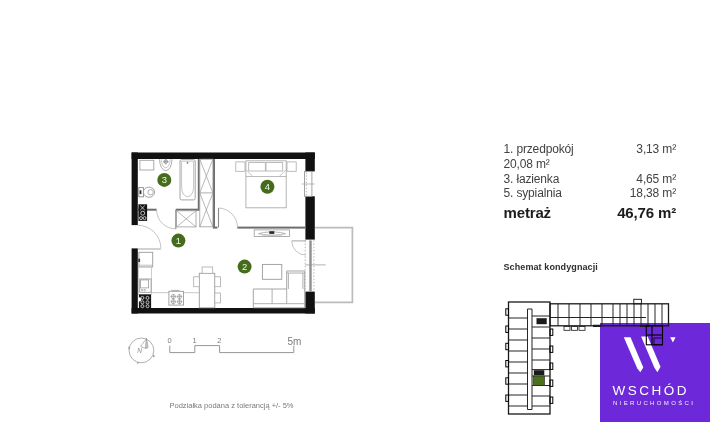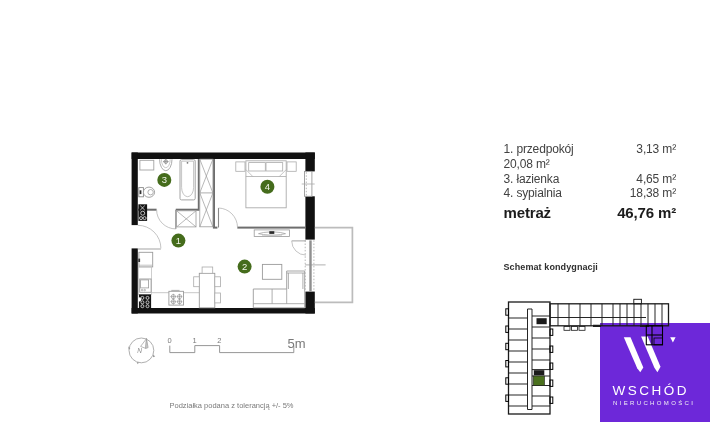--- a/index.html
+++ b/index.html
@@ -365,32 +365,32 @@
 <div class="row" style="top:158px">
     <span class="v">20,08 m²</span>
   </div>
 
 <div class="row" style="top:172.6px">
     <span>3. łazienka</span>
     <span class="v">4,65 m²</span>
   </div>
 
 <div class="row" style="top:187.2px">
-    <span>4. sypialnia</span>
+    <span>5. sypialnia</span>
     <span class="v">18,38 m²</span>
   </div>
 
 <div class="row" style="top:206.6px;font-weight:bold;color:#1c1c1c;font-size:15px">
     <span>metraż</span>
     <span class="v">46,76 m²</span>
   </div>
 
 <div class="abs" style="left:503.5px;top:261.8px;font-size:9px;font-weight:bold;color:#2e2e2e;letter-spacing:0.1px;">Schemat kondygnacji</div>
 
 <div class="abs" style="left:167.5px;top:335.5px;font-size:7.5px;color:#7a7a7a;">0</div>
 
 <div class="abs" style="left:192.5px;top:335.5px;font-size:7.5px;color:#7a7a7a;">1</div>
 
 <div class="abs" style="left:217.3px;top:335.5px;font-size:7.5px;color:#7a7a7a;">2</div>
 
-<div class="abs" style="left:287.5px;top:335.5px;font-size:13px;color:#7a7a7a;">5m</div>
+<div class="abs" style="left:287.5px;top:335.5px;font-size:10px;color:#7a7a7a;">5m</div>
 
 <div class="abs" style="left:169.5px;top:357.3px;font-size:7.5px;color:#7a7a7a;margin-top:44px;">Podziałka podana z tolerancją +/- 5%</div>
 
 </body></html>

